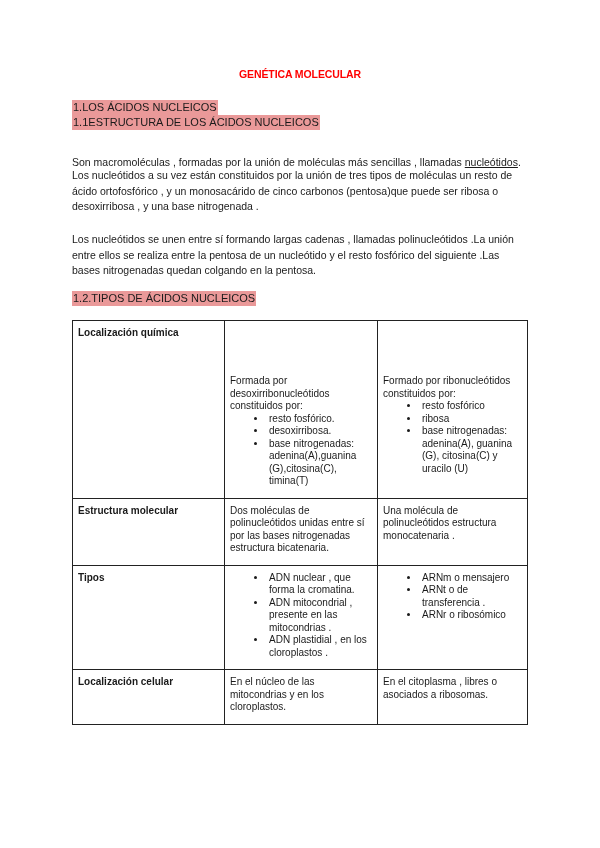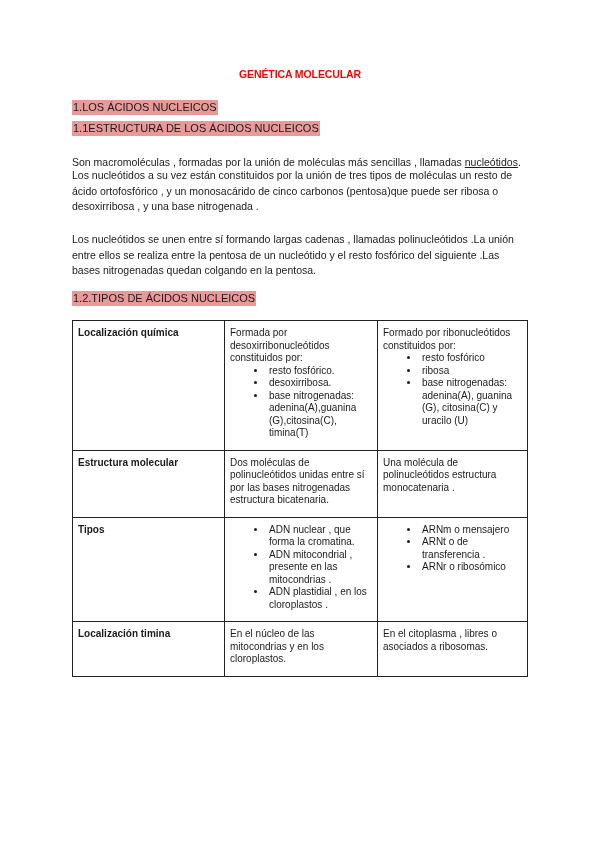--- a/index.html
+++ b/index.html
@@ -3,38 +3,38 @@
 <meta charset="utf-8">
 <style>
   html, body { margin: 0; padding: 0; background: #ffffff; }
   body { width: 600px; height: 848px; position: relative; overflow: hidden;
          font-family: "Liberation Sans", sans-serif; color: #1a1a1a; }
   .page { position: absolute; left: 72px; top: 0; width: 456px; }
   .title { position: absolute; left: 0; top: 68px; width: 456px; text-align: center;
            color: #ff0000; font-weight: bold; font-size: 10.5px; letter-spacing: -0.1px; }
   .hl { background: #ea9999; display: inline-block; padding: 0 1px; }
   .h1 { position: absolute; left: 0; top: 100px; font-size: 11px; line-height: 15px; }
-  .h2 { position: absolute; left: 0; top: 121px; font-size: 11px; line-height: 15px; }
+  .h2 { position: absolute; left: 0; top: 115px; font-size: 11px; line-height: 15px; }
   .para { position: absolute; left: 0; width: 456px; font-size: 10.5px; line-height: 15.5px; }
   .p1 { top: 129px; margin-top: 26px; }
   .p2 { top: 168px; }
   .p3 { top: 232px; }
   .h3 { position: absolute; left: 0; top: 291px; font-size: 11px; line-height: 15px; text-align: center; }
   u { text-decoration: underline; }
 
   table.cmp { position: absolute; left: 72px; top: 320px; width: 456px;
               border-collapse: collapse; font-size: 10px; line-height: 12.5px; }
   table.cmp td, table.cmp th { border: 1px solid #222; vertical-align: top;
               padding: 6px 5px 10px 5px; text-align: left; }
   table.cmp th { font-weight: bold; padding: 7px 5px 8px 5px; }
   table.cmp td.rowlabel { font-weight: bold; width: 141px; }
   table.cmp td.c2 { width: 142px; }
   ul.bul { margin: 0; padding-left: 37px; list-style: disc; }
   ul.bul li { margin: 0; padding-left: 2px; }
-  .cell-text { display: block; }
+  .cell-text { display: block; margin-top: 48px; }
 </style>
 </head>
 <body>
 
 <div class="page">
   <div class="title">GENÉTICA MOLECULAR</div>
 
   <div class="h1">
     <span class="hl">1.LOS ÁCIDOS NUCLEICOS</span>
   </div>
@@ -95,19 +95,19 @@
     <td>
       <ul class="bul">
         <li>ARNm o mensajero</li>
         <li>ARNt o de transferencia .</li>
         <li>ARNr o ribosómico</li>
       </ul>
     </td>
   </tr>
 
   <tr>
-    <td class="rowlabel">Localización timina</td>
+    <td class="rowlabel">Localización celular</td>
     <td class="c2">En el núcleo de las mitocondrias y en los cloroplastos.</td>
     <td>En el citoplasma , libres o asociados a ribosomas.</td>
   </tr>
 
 </tbody>
   </table>
 
 </body></html>

